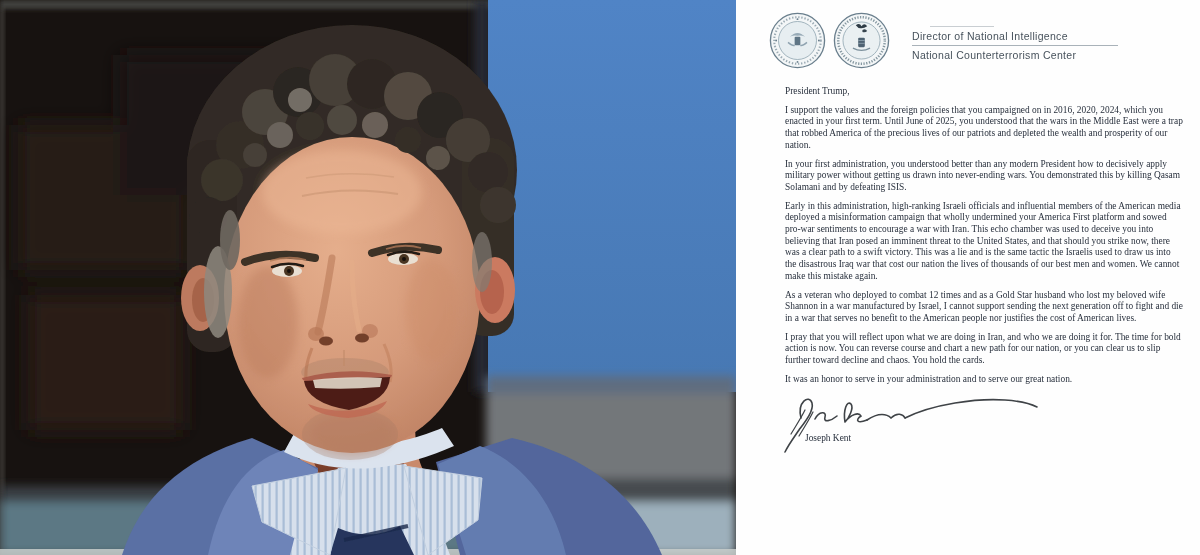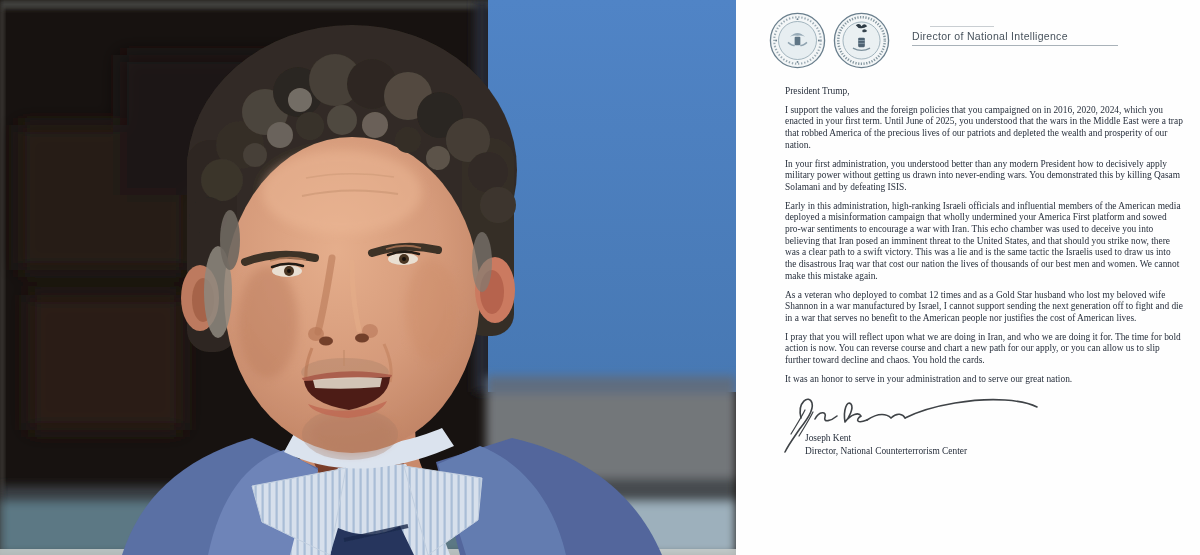--- a/index.html
+++ b/index.html
@@ -197,42 +197,42 @@
         <circle cx="30" cy="30" r="19.5" fill="#eaf0f2" stroke="#8aa0ac" stroke-width=".8"></circle>
         <path d="M24,14 q4,-3 6,1 q3,-4 6,0 q-3,2 -6,2 q-3,1 -6,-3 Z" fill="#2e3b45"></path>
         <path d="M31,19 q3,-2 5,1 q-2,2 -5,1 Z" fill="#37444e"></path>
         <rect x="26.5" y="27" width="7" height="10" rx="1.2" fill="#4e6272"></rect>
         <path d="M26.5,30 h7 M26.5,33 h7" stroke="#8ea2ae" stroke-width=".9"></path>
         <path d="M21,38 Q30,43 39,38" stroke="#7c909c" stroke-width="1.3" fill="none"></path>
       </svg>
       <div class="lh-text">
         <div class="lh-topline"></div>
         <span class="lh-line1">Director of National Intelligence</span>
+        <span class="lh-line2">National Counterterrorism Center</span>
       </div>
     </div>
 
     <div class="body">
       <p>President Trump,</p>
       <p>I support the values and the foreign policies that you campaigned on in 2016, 2020, 2024, which you enacted in your first term. Until June of 2025, you understood that the wars in the Middle East were a trap that robbed America of the precious lives of our patriots and depleted the wealth and prosperity of our nation.</p>
       <p>In your first administration, you understood better than any modern President how to decisively apply military power without getting us drawn into never-ending wars. You demonstrated this by killing Qasam Solamani and by defeating ISIS.</p>
       <p>Early in this administration, high-ranking Israeli officials and influential members of the American media deployed a misinformation campaign that wholly undermined your America First platform and sowed pro-war sentiments to encourage a war with Iran. This echo chamber was used to deceive you into believing that Iran posed an imminent threat to the United States, and that should you strike now, there was a clear path to a swift victory. This was a lie and is the same tactic the Israelis used to draw us into the disastrous Iraq war that cost our nation the lives of thousands of our best men and women. We cannot make this mistake again.</p>
       <p>As a veteran who deployed to combat 12 times and as a Gold Star husband who lost my beloved wife Shannon in a war manufactured by Israel, I cannot support sending the next generation off to fight and die in a war that serves no benefit to the American people nor justifies the cost of American lives.</p>
-      <p>I pray that you will reflect upon what we are doing in Iran, and who we are doing it for. The time for bold action is now. You can reverse course and chart a new path for our apply, or you can allow us to slip further toward decline and chaos. You hold the cards.</p>
+      <p>I pray that you will reflect upon what we are doing in Iran, and who we are doing it for. The time for bold action is now. You can reverse course and chart a new path for our nation, or you can clear us to slip further toward decline and chaos. You hold the cards.</p>
       <p>It was an honor to serve in your administration and to serve our great nation.</p>
 
       <svg class="signature-svg" width="252" height="46" viewBox="0 0 252 46" xmlns="http://www.w3.org/2000/svg">
         <g stroke="#3f4347" stroke-width="1.6" fill="none" stroke-linecap="round">
           <path d="M14,26 C10,10 22,2 25,11 C27,19 18,30 12,38 C8,44 2,52 -2,60"></path>
           <path d="M4,42 C10,32 14,26 18,18 M12,44 C18,34 22,28 26,20" stroke-width="1.2"></path>
           <path d="M28,27 C32,19 40,19 38,25 C36,31 44,29 50,24"></path>
           <path d="M58,30 C56,18 60,8 64,12 C67,16 62,26 58,30 C64,22 72,20 74,24 C68,28 70,32 80,28"></path>
           <path d="M80,28 C92,20 100,22 104,26 C110,20 116,22 118,26"></path>
           <path d="M118,26 C146,12 190,6 218,8 C232,9 242,11 250,15"></path>
         </g>
       </svg>
 
       <div class="sig-block">
         <div>Joseph Kent</div>
-        <div>Director, National Counterterrorism Center</div>
       </div>
     </div>
   </div>
 </div>
 
 </body></html>

